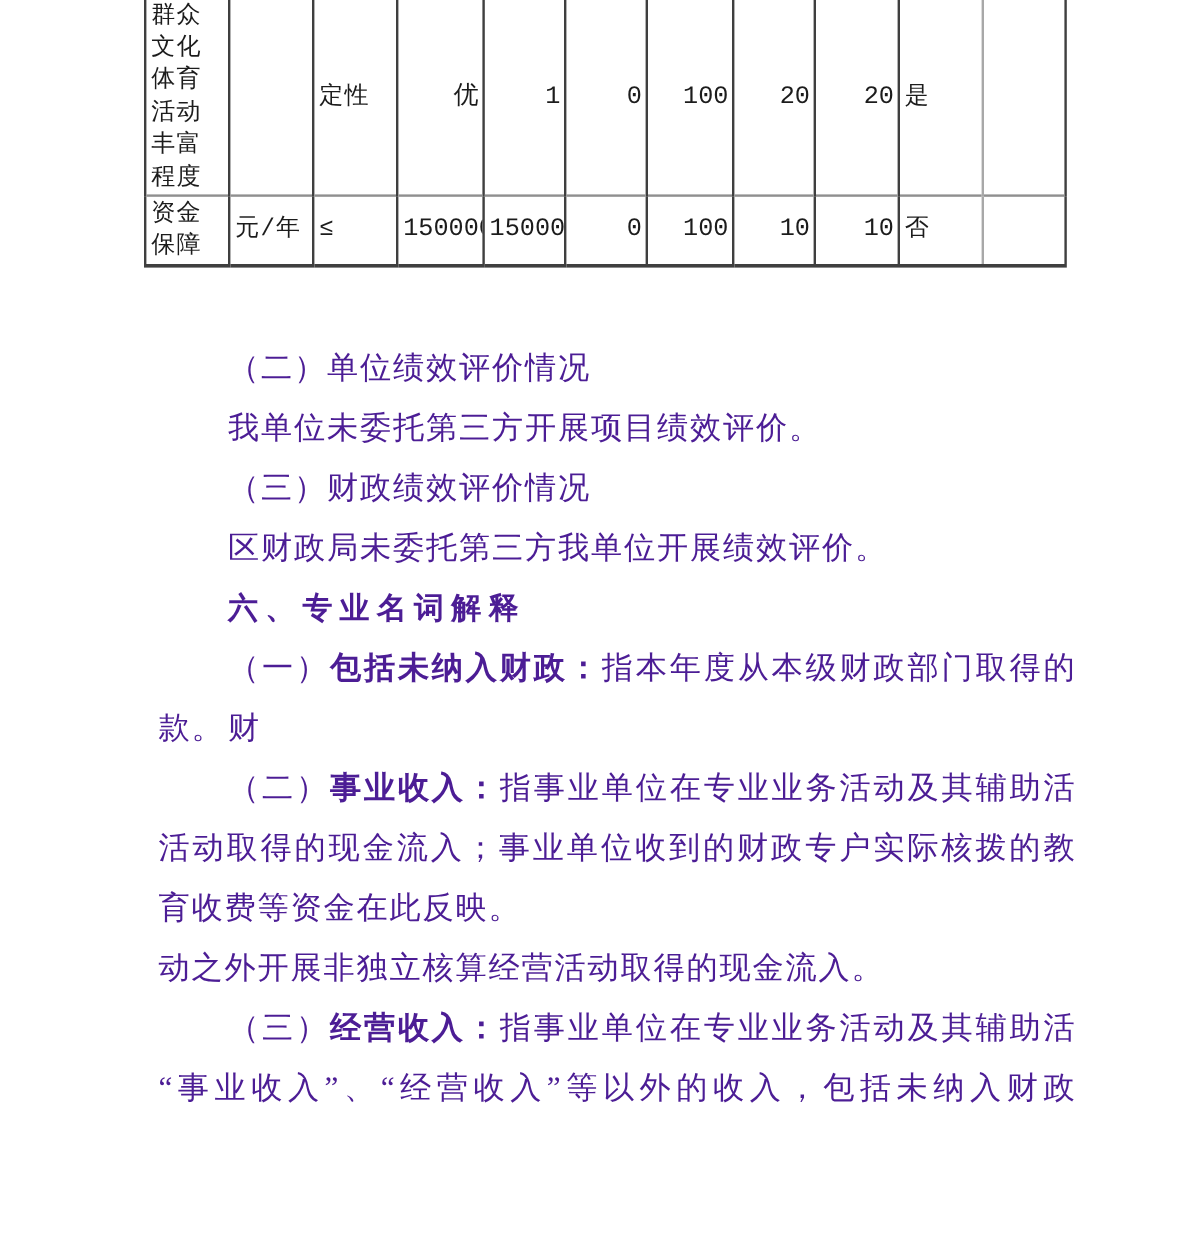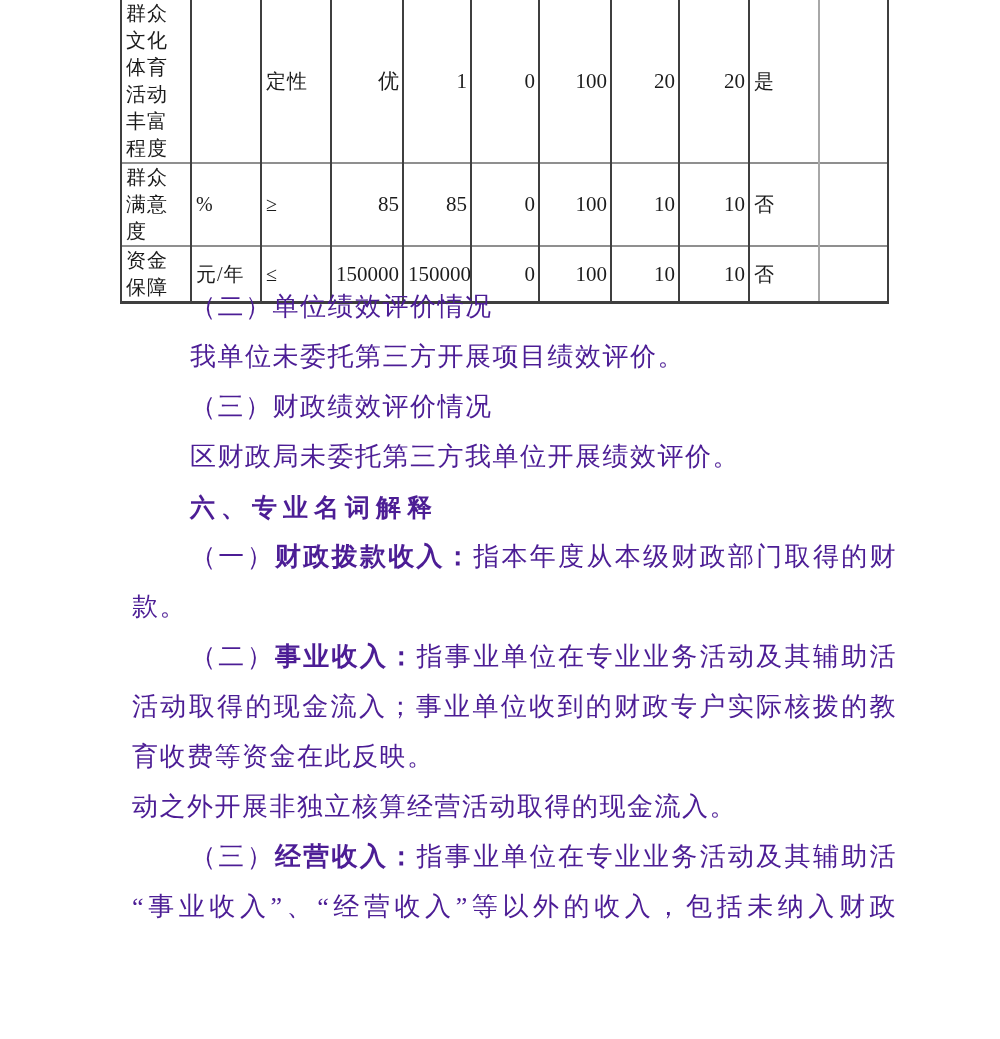--- a/index.html
+++ b/index.html
@@ -27,20 +27,21 @@
   }
   .ptable td {
     border-left: 2px solid #3f3f3f;
     border-top: 2px solid #8f8f8f;
     padding: 0 3px 0 4px;
     vertical-align: middle;
     line-height: 27px;
     letter-spacing: 1px;
     overflow: hidden;
     word-break: break-all;
+    font-family: Liberation Mono, monospace;
   }
   .ptable tr:first-child td { border-top: none; }
   .ptable td:last-child { border-right: 2px solid #3f3f3f; }
   .ptable td:nth-child(11) { border-left: 2px solid #a8a8a8; }
   .ptable tr:last-child td { border-bottom: 3px solid #3f3f3f; }
   .ptable tr:nth-child(1) { height: 112px; }
   .ptable tr:nth-child(2) { height: 58px; }
   .ptable tr:nth-child(3) { height: 52px; padding-left: 24px; }
   .ptable td.num {
     text-align: right;
@@ -99,33 +100,20 @@
         <td class="num">优</td>
         <td class="num">1</td>
         <td class="num">0</td>
         <td class="num">100</td>
         <td class="num">20</td>
         <td class="num">20</td>
         <td class="txt">是</td>
         <td class="txt"></td>
       </tr>
       <tr>
-        <td class="txt">群众满意度</td>
-        <td class="txt">%</td>
-        <td class="txt">≥</td>
-        <td class="num">85</td>
-        <td class="num">85</td>
-        <td class="num">0</td>
-        <td class="num">100</td>
-        <td class="num">10</td>
-        <td class="num">10</td>
-        <td class="txt">否</td>
-        <td class="txt"></td>
-      </tr>
-      <tr>
         <td class="txt">资金保障</td>
         <td class="txt">元/年</td>
         <td class="txt">≤</td>
         <td class="num">150000</td>
         <td class="num">150000</td>
         <td class="num">0</td>
         <td class="num">100</td>
         <td class="num">10</td>
         <td class="num">10</td>
         <td class="txt">否</td>
@@ -134,21 +122,21 @@
     </tbody>
   </table>
 
   <div class="body-text">
     <div class="line indent"><span>（二）单位绩效评价情况</span></div>
     <div class="line indent"><span>我单位未委托第三方开展项目绩效评价。</span></div>
     <div class="line indent"><span>（三）财政绩效评价情况</span></div>
     <div class="line indent"><span>区财政局未委托第三方我单位开展绩效评价。</span></div>
     <div class="line indent heading"><span>六、专业名词解释</span></div>
 
-    <div class="line indent justify"><span>（一）</span><span class="b">财政拨款收入：</span><span>指本年度从本级财政部门取得的财</span></div>
+    <div class="line indent justify"><span>（一）</span><span class="b">包括未纳入财政：</span><span>指本年度从本级财政部门取得的财</span></div>
     <div class="line"><span>款。</span></div>
 
     <div class="line indent justify"><span>（二）</span><span class="b">事业收入：</span><span>指事业单位在专业业务活动及其辅助活</span></div>
     <div class="line justify"><span>活动取得的现金流入；事业单位收到的财政专户实际核拨的教</span></div>
     <div class="line"><span>育收费等资金在此反映。</span></div>
 
     <div class="line"><span>动之外开展非独立核算经营活动取得的现金流入。</span></div>
     <div class="line indent justify"><span>（三）</span><span class="b">经营收入：</span><span>指事业单位在专业业务活动及其辅助活</span></div>
 
     <div class="line justify"><span>“事业收入”、“经营收入”等以外的收入，包括未纳入财政</span></div>

